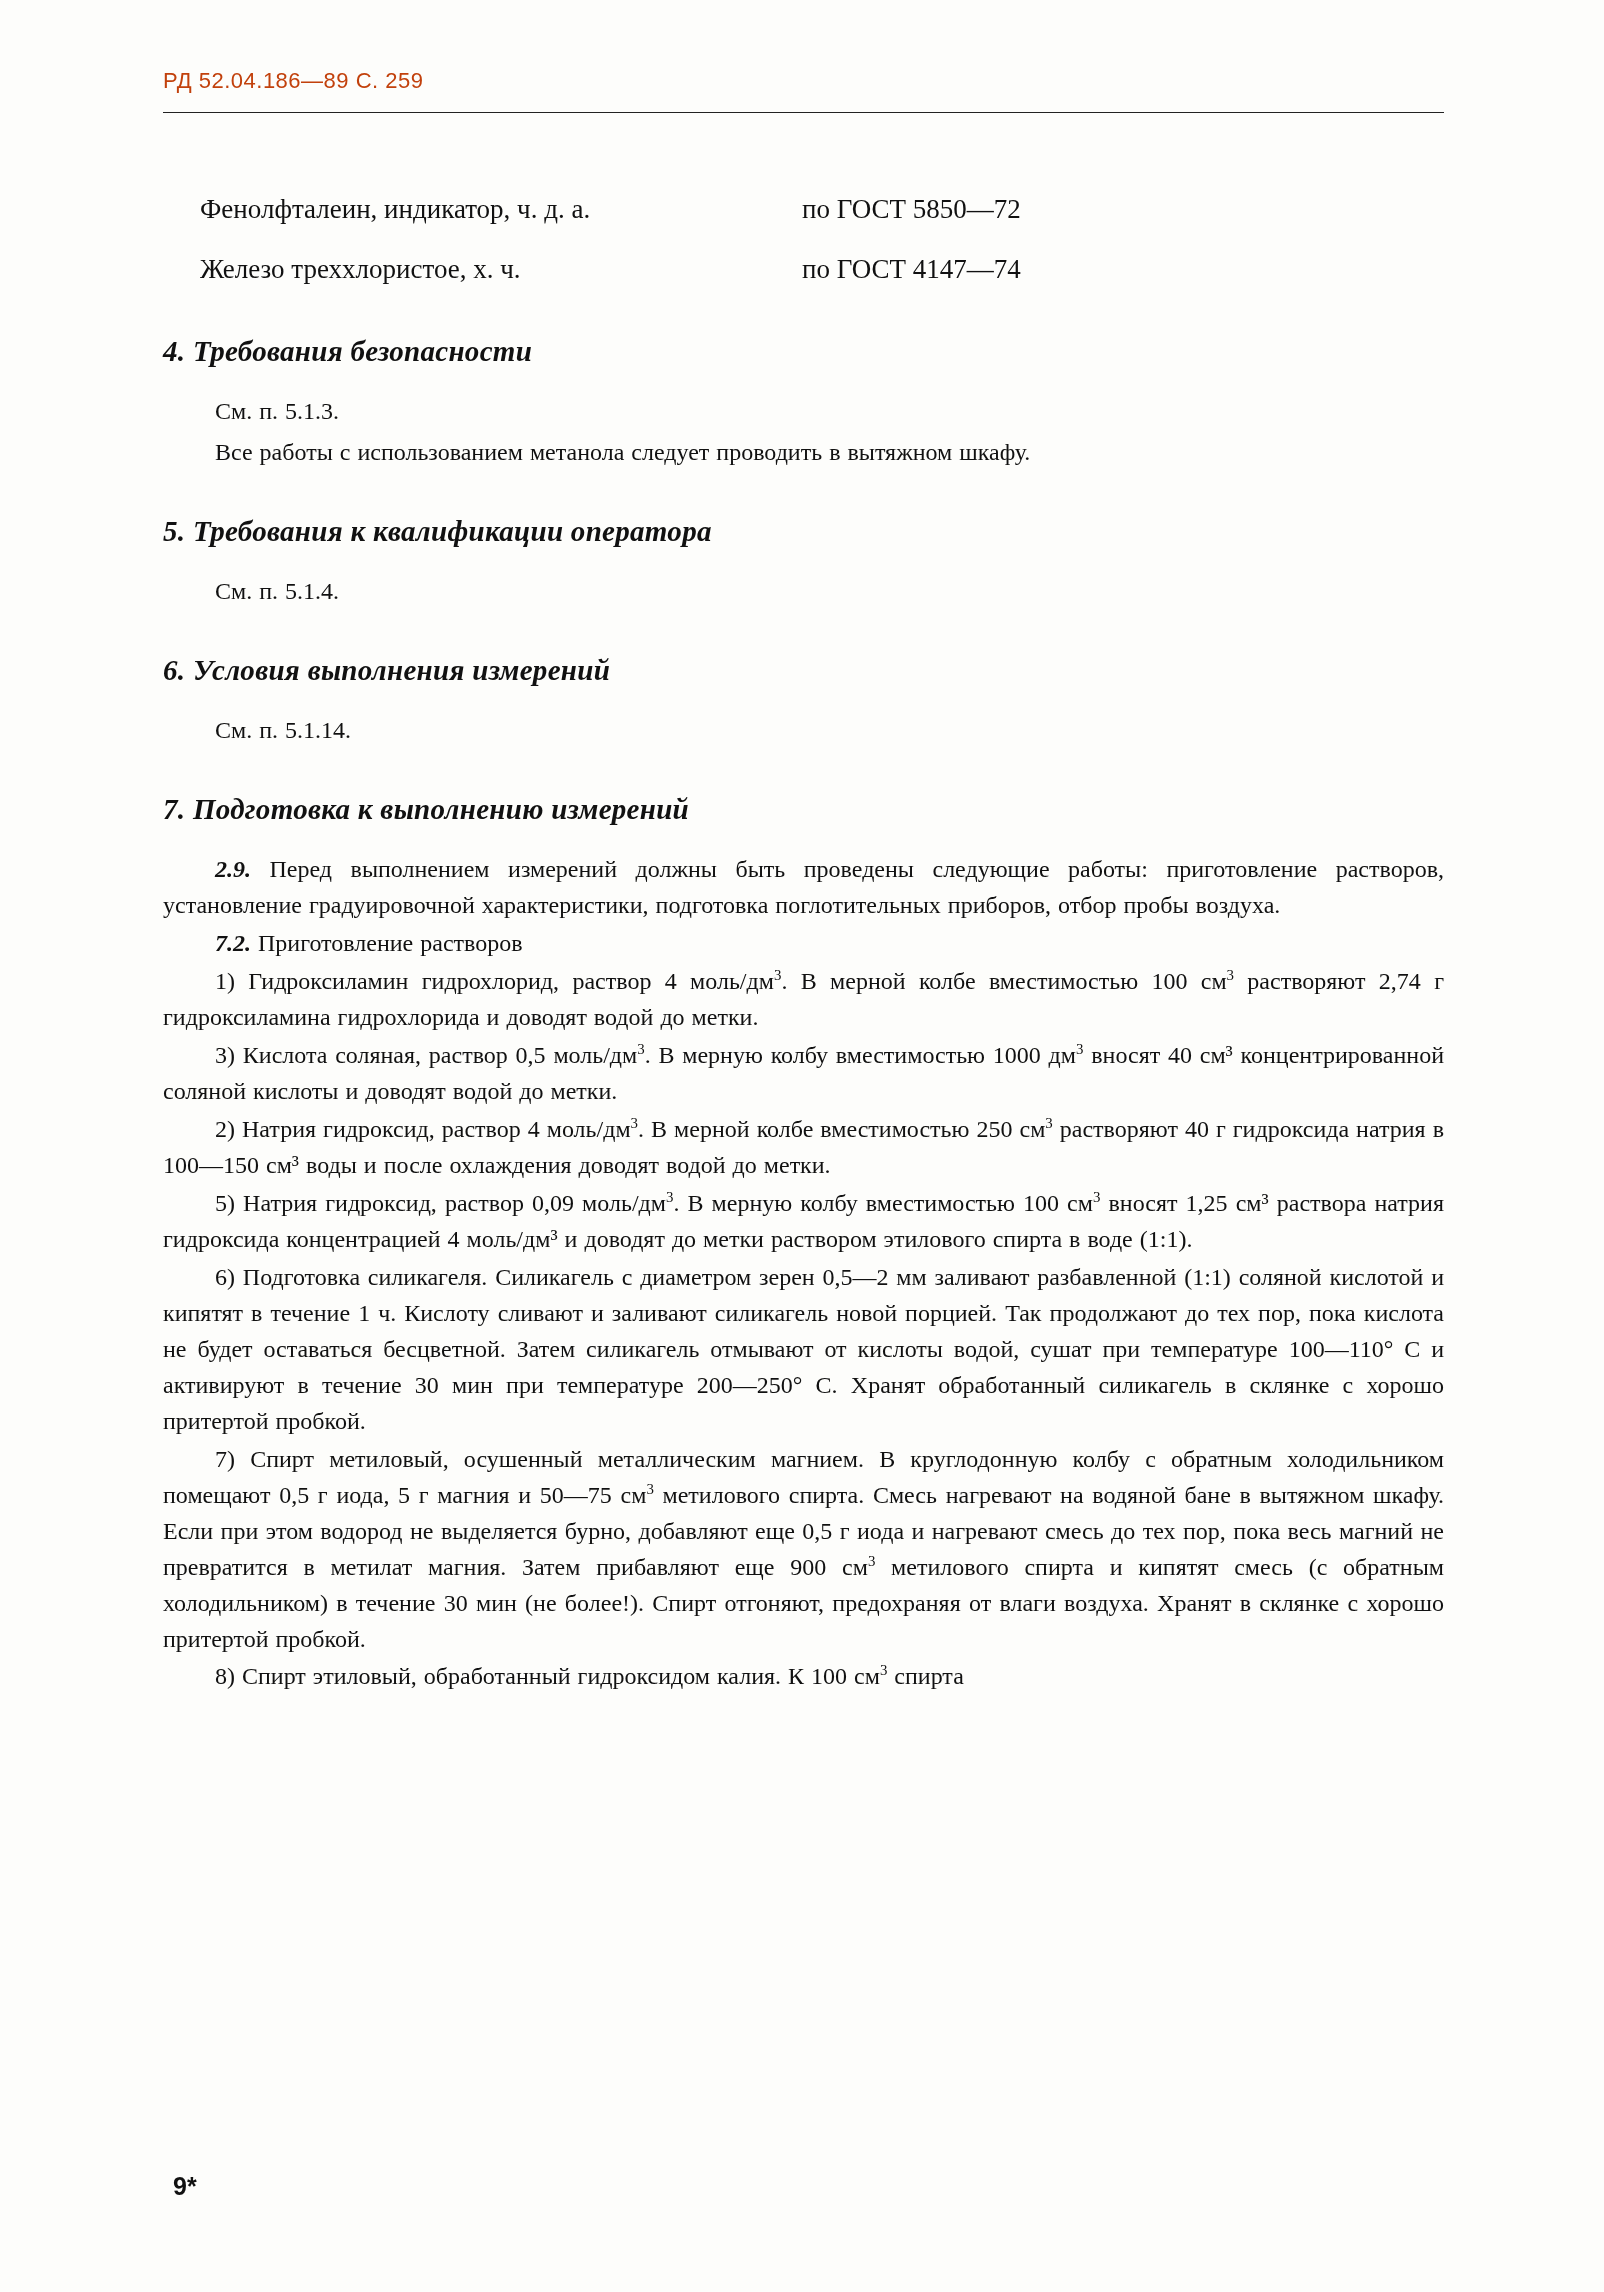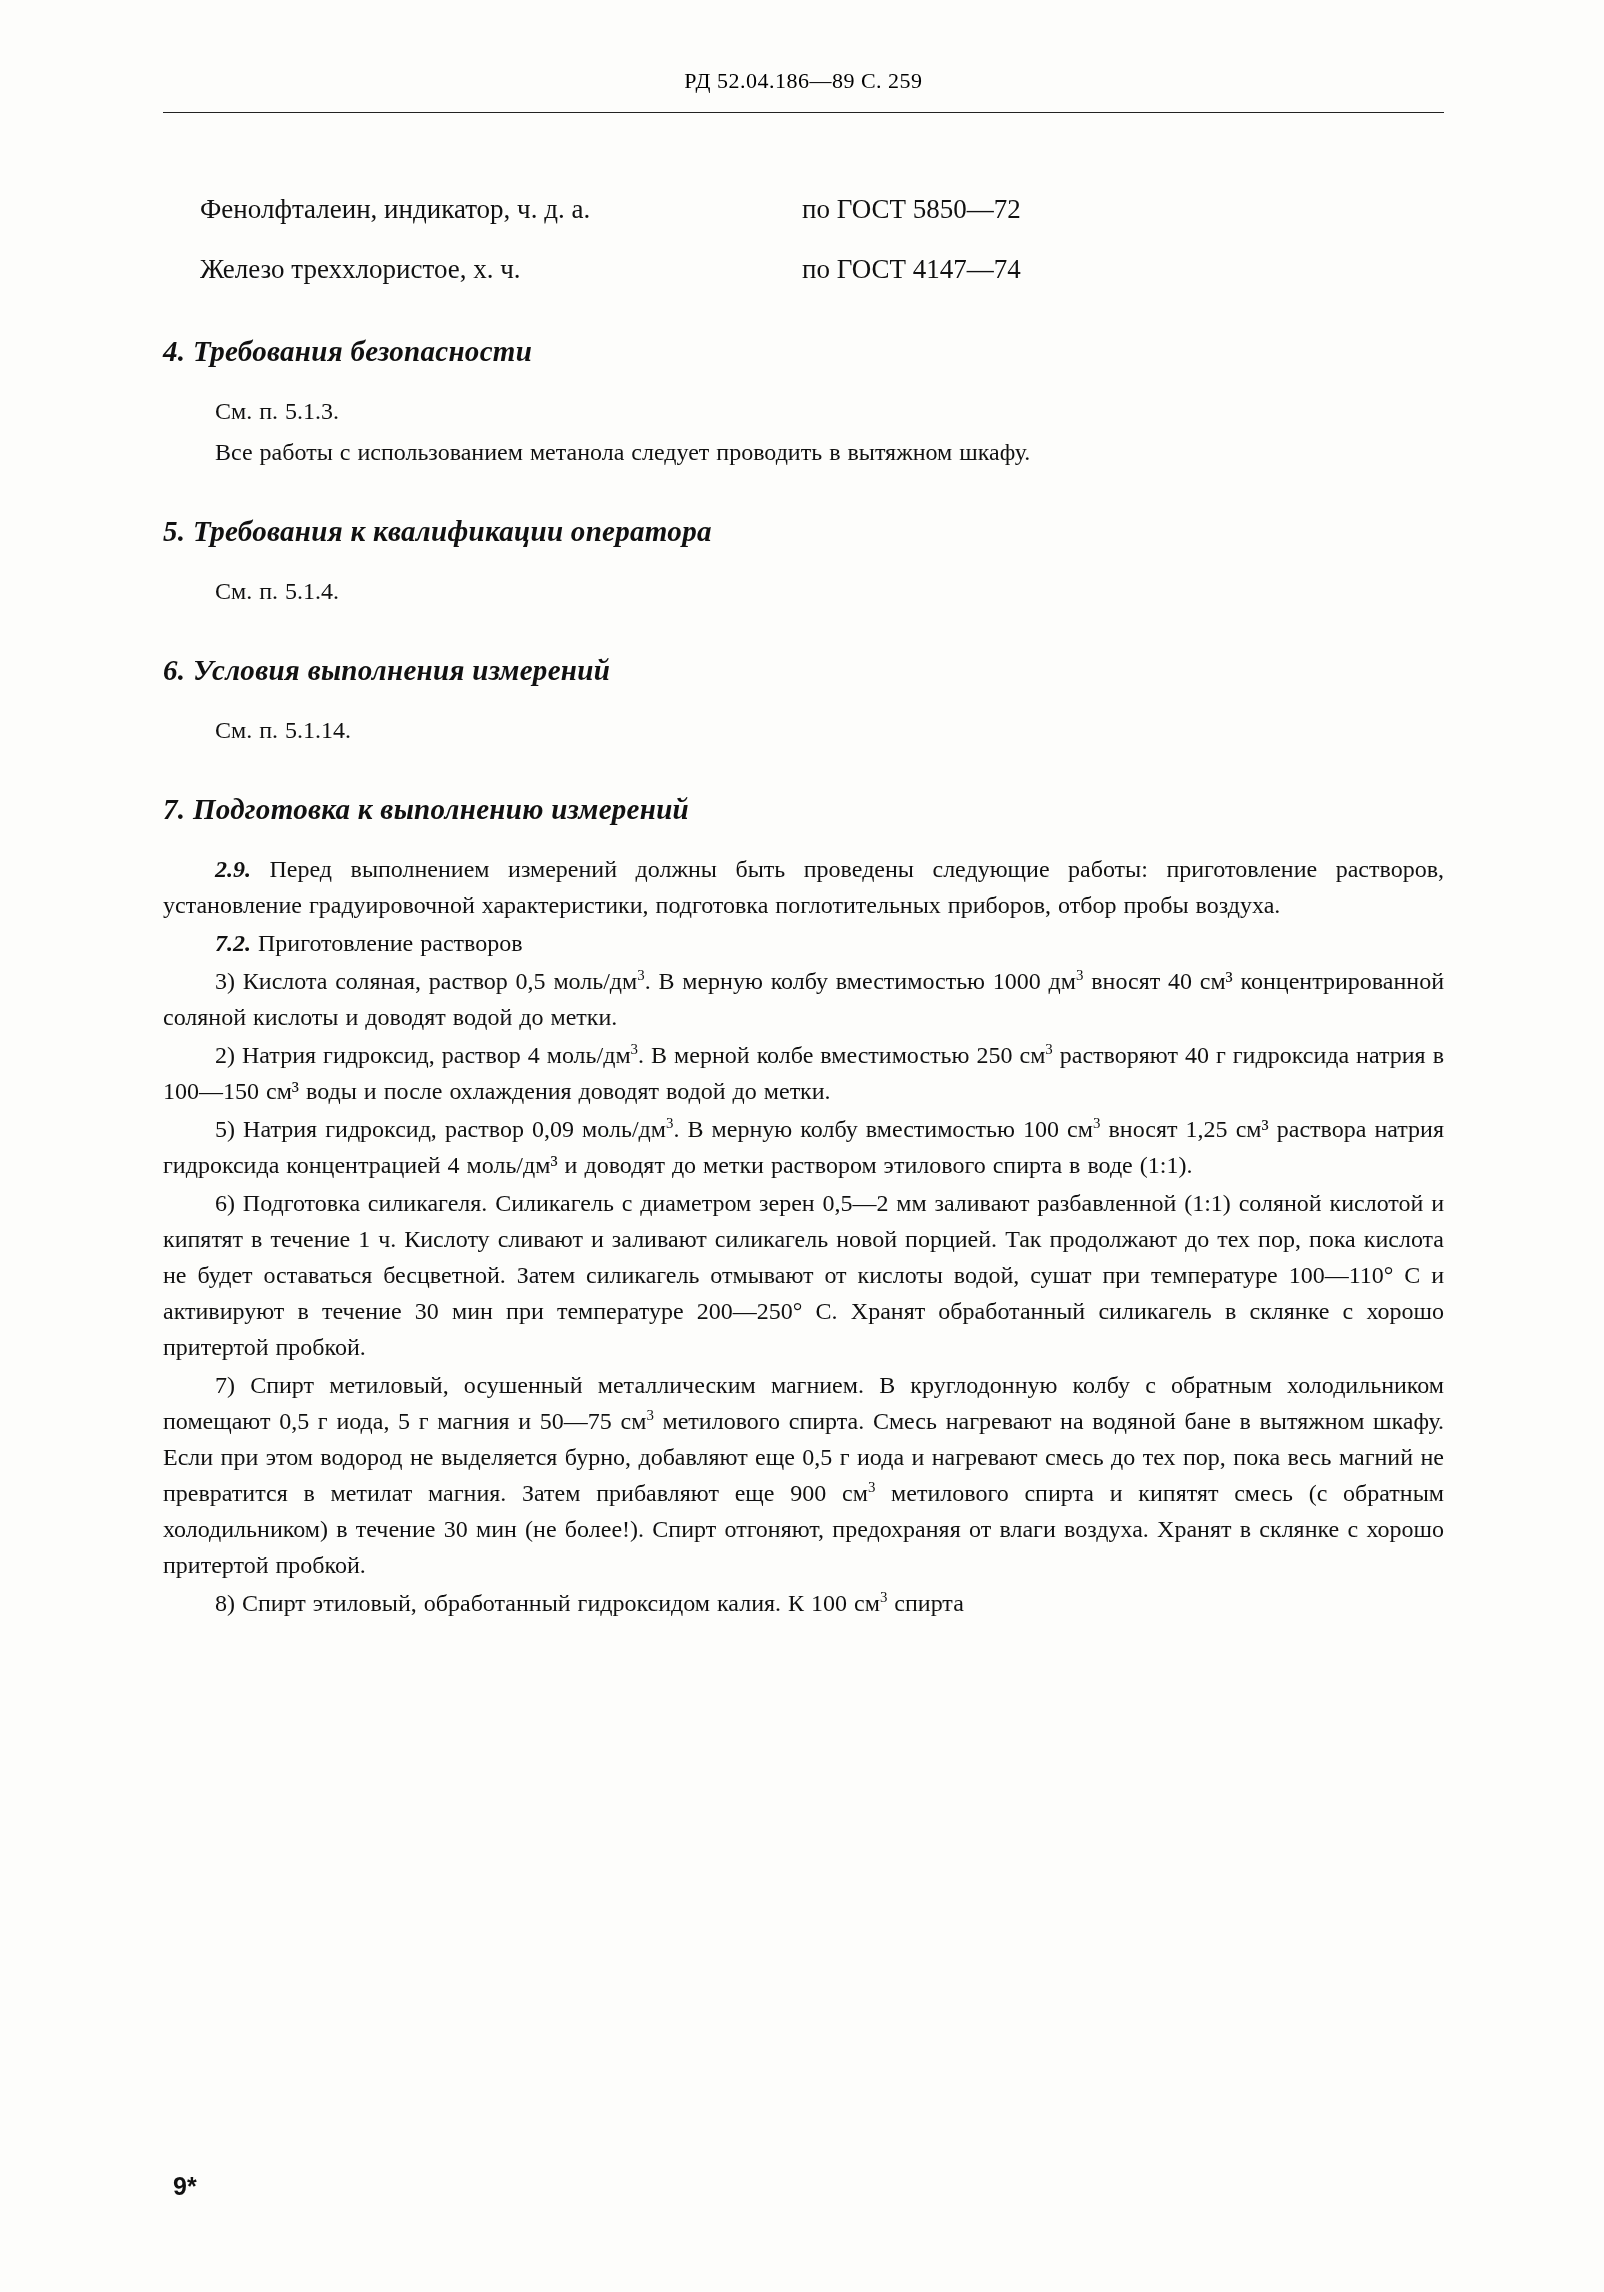--- a/index.html
+++ b/index.html
@@ -16,25 +16,25 @@
     color: #111111;
     overflow: hidden;
   }
   .inner {
     position: absolute;
     left: 163px;
     top: 68px;
     width: 1281px;
   }
   .header-line {
-    text-align: center;
-    font-family: Liberation Serif, serif;
+    text-align: left;
+    font-family: Liberation Sans, sans-serif;
     font-size: 22px;
     letter-spacing: 0.5px;
-    color: #000000;
+    color: #c2410c;
     margin-bottom: 17.5px;
   }
   .rule {
     border: none;
     border-top: 1.6px solid #222;
     margin: 0 0 56px 0;
     width: 100%;
   }
   .reagent-row {
     display: flex;
@@ -124,20 +124,23 @@
     <div class="section-title">7. Подготовка к выполнению измерений</div>
 
     <p class="body indent">
       <span class="italic-num">2.9.</span><span> Перед выполнением измерений должны быть проведены следующие работы: приготовление растворов, установление градуировочной характеристики, подготовка поглотительных приборов, отбор пробы воздуха.</span>
     </p>
 
     <p class="body indent">
       <span class="italic-num">7.2.</span><span> Приготовление растворов</span>
     </p>
 
+    <p class="body indent">
+      <span>1) Гидроксиламин гидрохлорид, раствор 4 моль/дм</span><sup>3</sup><span>. В мерной колбе вместимостью 100 см</span><sup>3</sup><span> растворяют 2,74 г гидроксиламина гидрохлорида и доводят водой до метки.</span>
+    </p>
 
 
     <p class="body indent">
       <span>3) Кислота соляная, раствор 0,5 моль/дм</span><sup>3</sup><span>. В мерную колбу вместимостью 1000 дм</span><sup>3</sup><span> вносят 40 см³ концентрированной соляной кислоты и доводят водой до метки.</span>
     </p>
 
     <p class="body indent">
       <span>2) Натрия гидроксид, раствор 4 моль/дм</span><sup>3</sup><span>. В мерной колбе вместимостью 250 см</span><sup>3</sup><span> растворяют 40 г гидроксида натрия в 100—150 см³ воды и после охлаждения доводят водой до метки.</span>
     </p>
 

